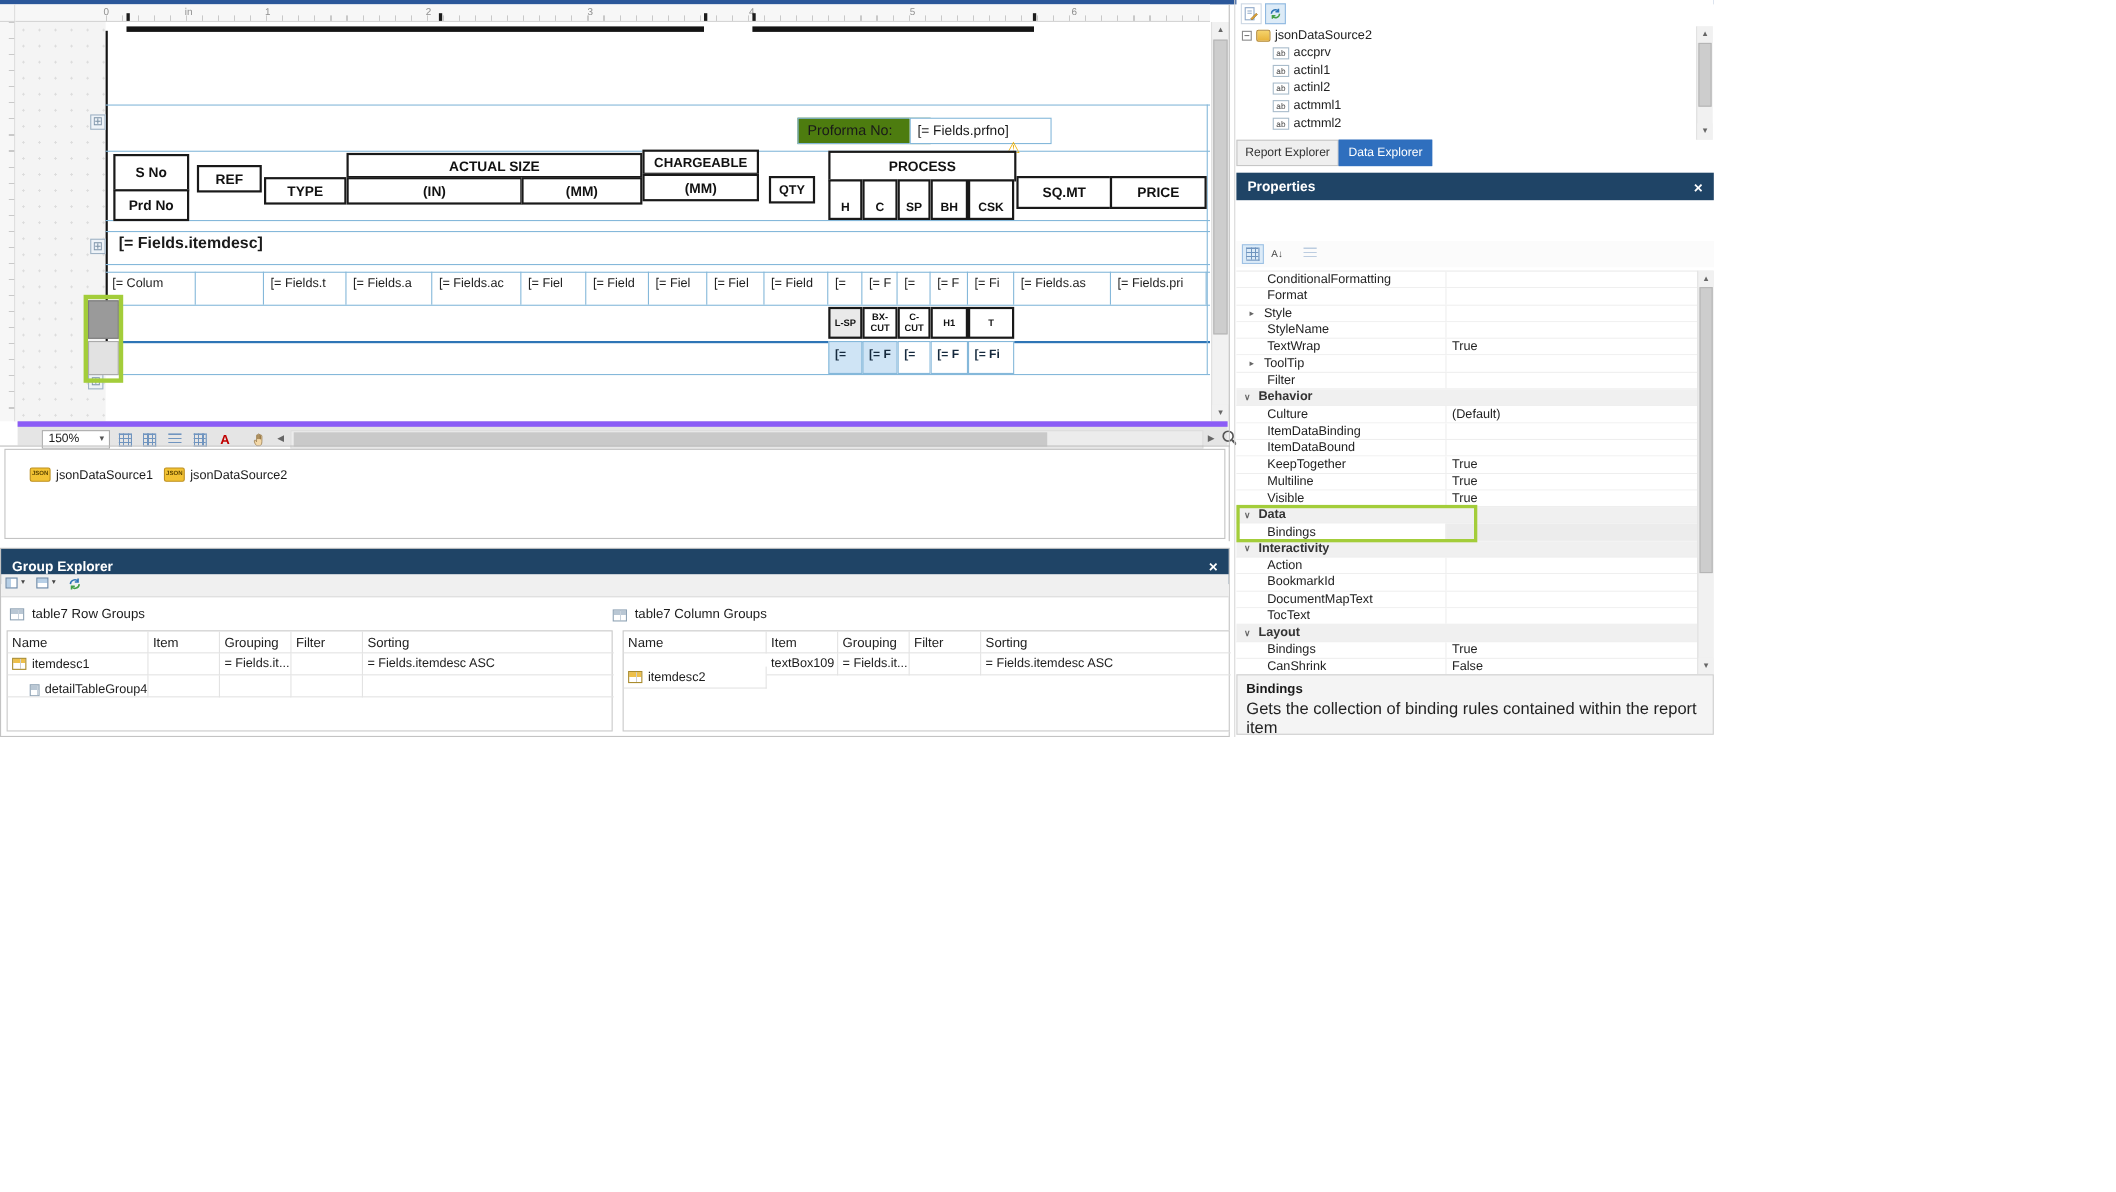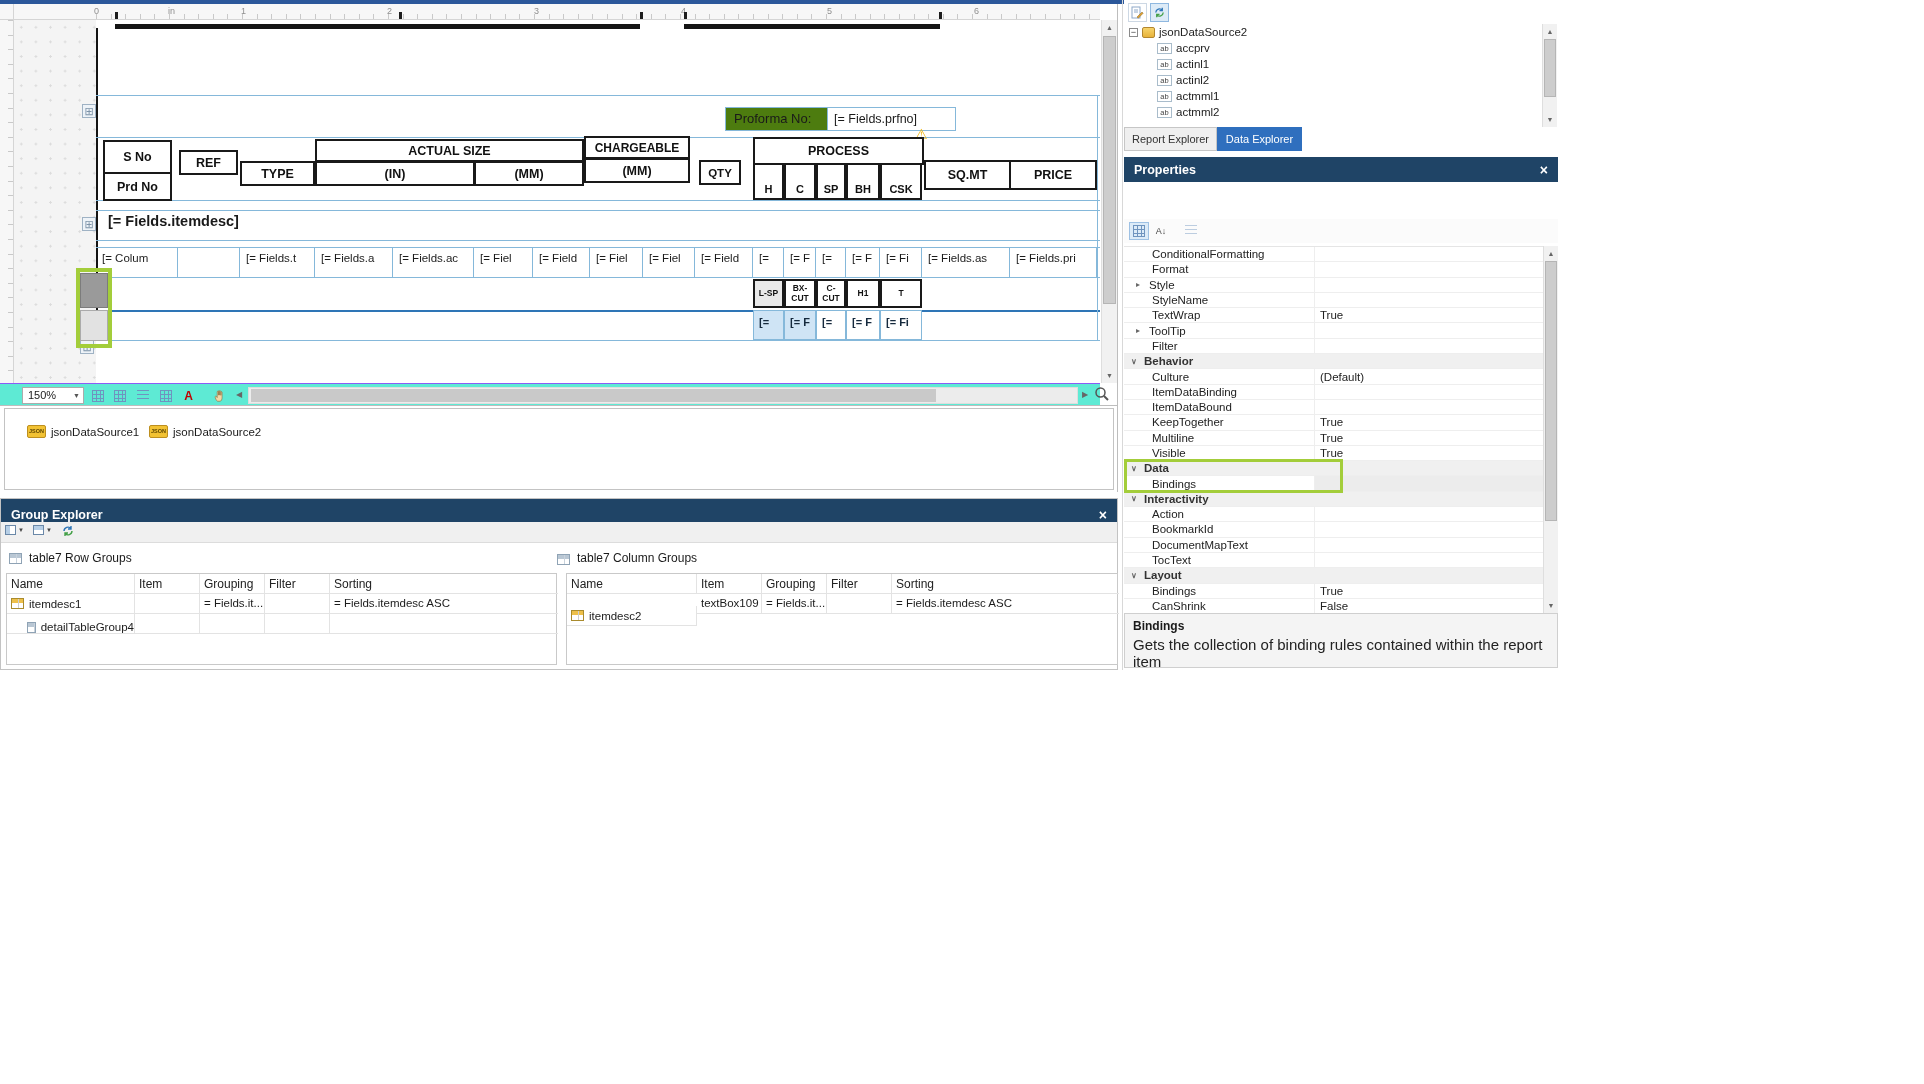--- a/index.html
+++ b/index.html
@@ -169,21 +169,21 @@
   <div class="abs" style="left:80px;top:273px;width:28px;height:35px;background:#9a9a9a;border:1px solid #7c7c7c"></div>
   <div class="abs" style="left:80px;top:310px;width:28px;height:31px;background:#e2e2e2;border:1px solid #ababab"></div>
   <div class="abs" style="left:76px;top:268px;width:36px;height:80px;border:4px solid #a3cd3a"></div>
 
   <div class="abs sbv" style="left:1101px;top:20px;width:16px;height:363px">
     <div class="sbbtn" style="top:0">▲</div>
     <div class="abs" style="left:1px;top:16px;width:13px;height:268px;background:#cdcdcd;border:1px solid #b5b5b5"></div>
     <div class="sbbtn" style="bottom:0">▼</div>
   </div>
 
-  <div class="abs" style="left:0;top:383px;width:1100px;height:22px;background:#5eead4;border-top:1px solid #8b5cf6">
+  <div class="abs" style="left:16px;top:383px;width:1100px;height:22px;background:#e5e5e5;border-top:5px solid #8b5cf6">
     <div class="abs" style="left:22px;top:3px;width:62px;height:17px;background:#fff;border:1px solid #ababab;font-size:11px;padding:1px 0 0 5px">
       <span>150%</span>
       <span class="abs" style="right:3px;top:4px;font-size:7px;color:#555">▼</span>
     </div>
     <div class="tbico" style="left:88px;top:2px">
         <i class="ig"></i>
       </div>
     <div class="tbico" style="left:110px;top:2px">
         <i class="ig"></i>
       </div>

